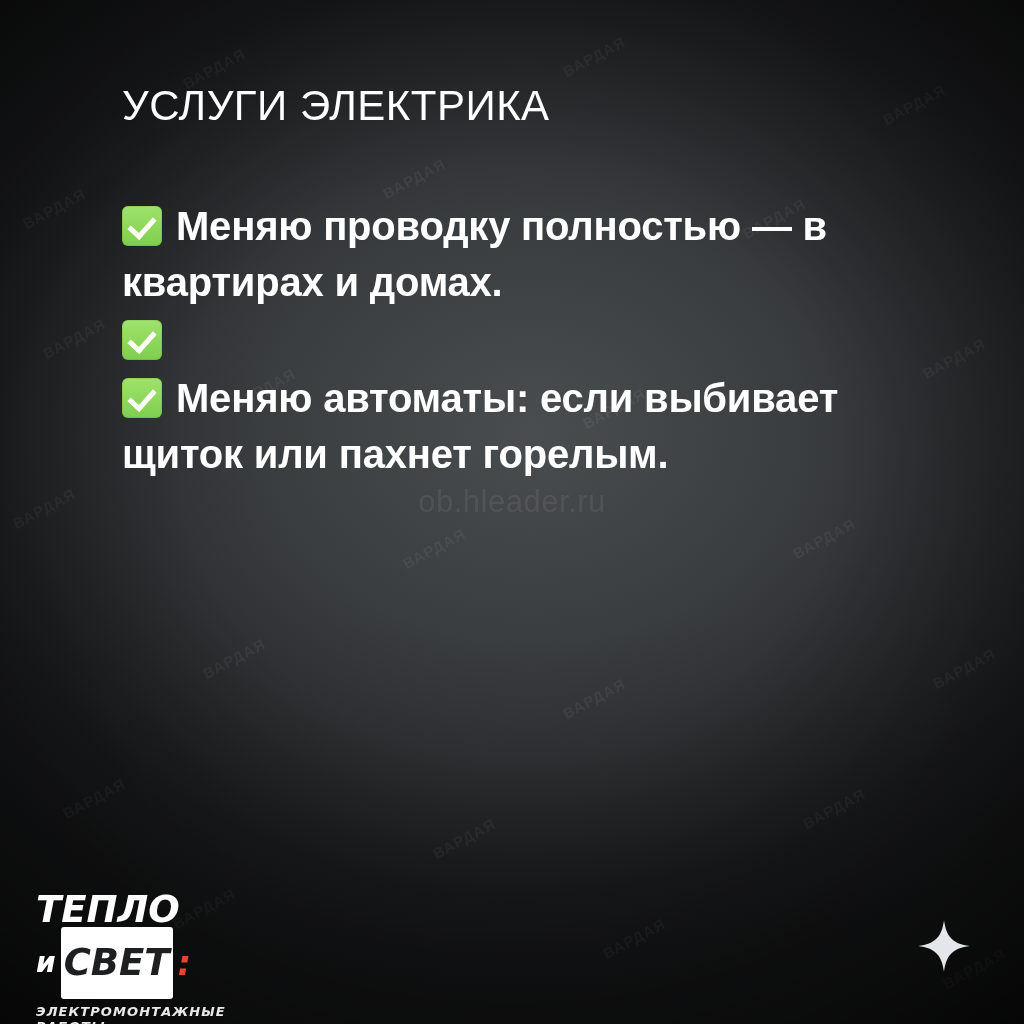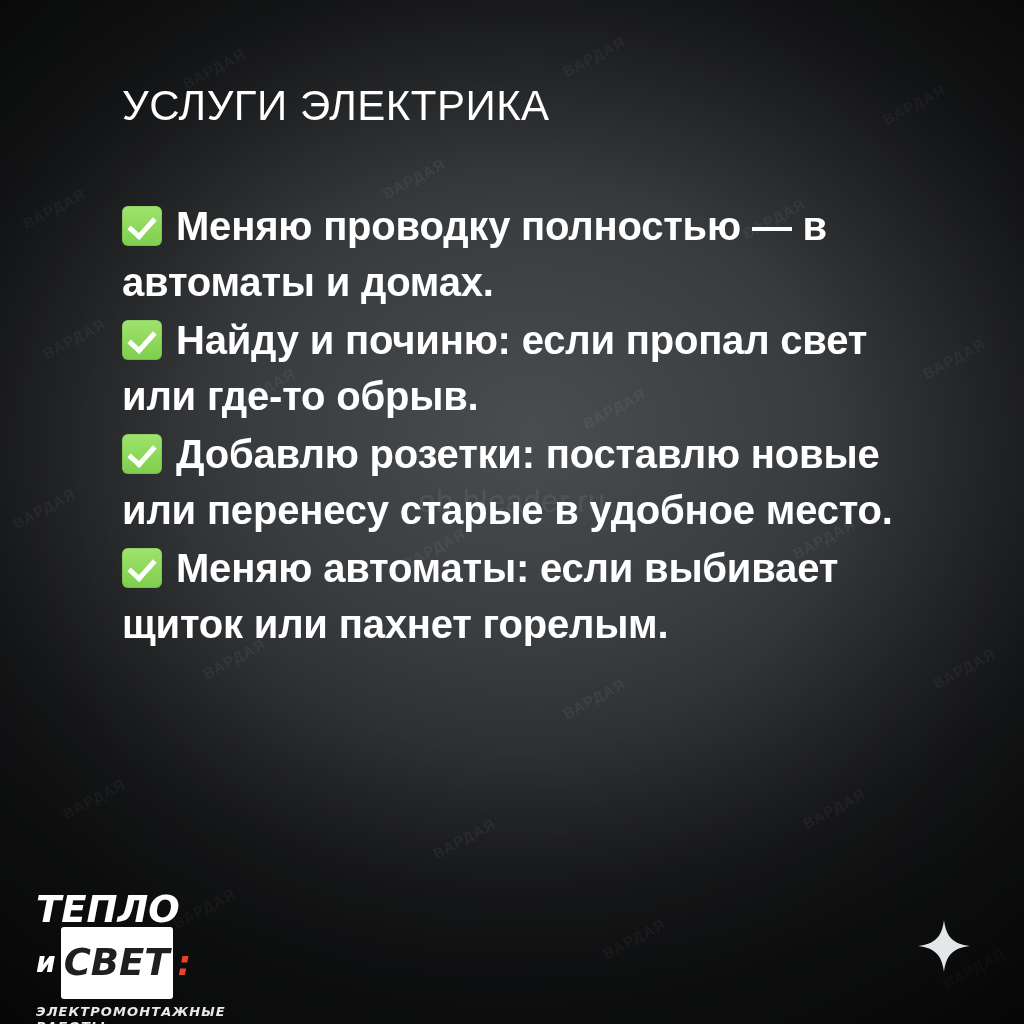--- a/index.html
+++ b/index.html
@@ -185,27 +185,24 @@
     <div class="wm" style="left:940px;  top:960px;">ВАРДАЯ</div>
     <div class="wm-center">ob.hleader.ru</div>
   </div>
 
   <div class="vignette"></div>
 
   <div class="title">УСЛУГИ ЭЛЕКТРИКА</div>
 
   <div class="list">
     <div class="item">
-      <span class="check"></span><span>Меняю проводку полностью — в автоматы и домах.</span>
+      <span class="check"></span><span>Меняю проводку полностью — в квартирах и домах.</span>
     </div>
     <div class="item">
-      <span class="check"></span><span>Найду и починю: если пропал свет или где-то обрыв.</span>
-    </div>
-    <div class="item">
-      <span class="check"></span><span>Добавлю розетки: поставлю новые или перенесу старые в удобное место.</span>
+      <span class="check"></span>
     </div>
     <div class="item">
       <span class="check"></span><span>Меняю автоматы: если выбивает щиток или пахнет горелым.</span>
     </div>
   </div>
 
   <div class="logo">
     <div class="logo-line1">ТЕПЛО</div>
     <div class="logo-line2">
       <span class="logo-i">и</span>

